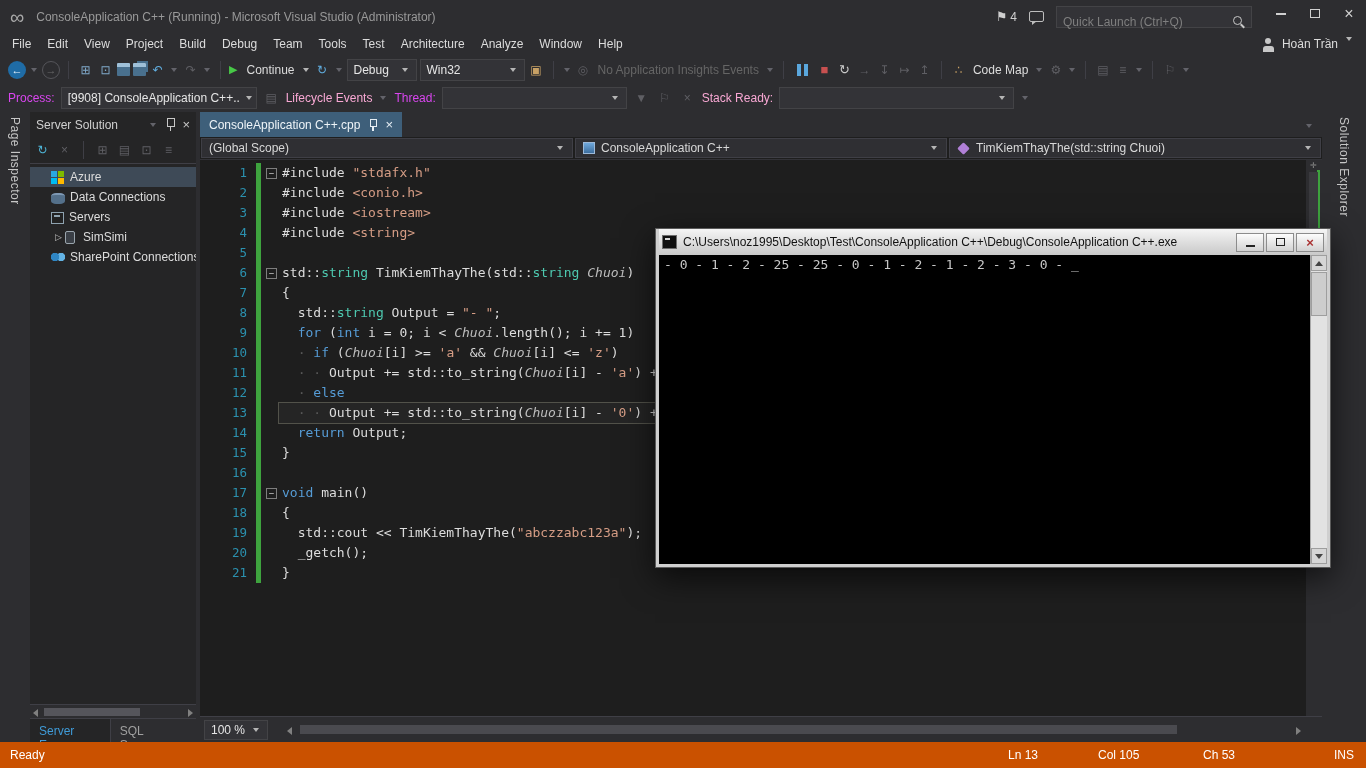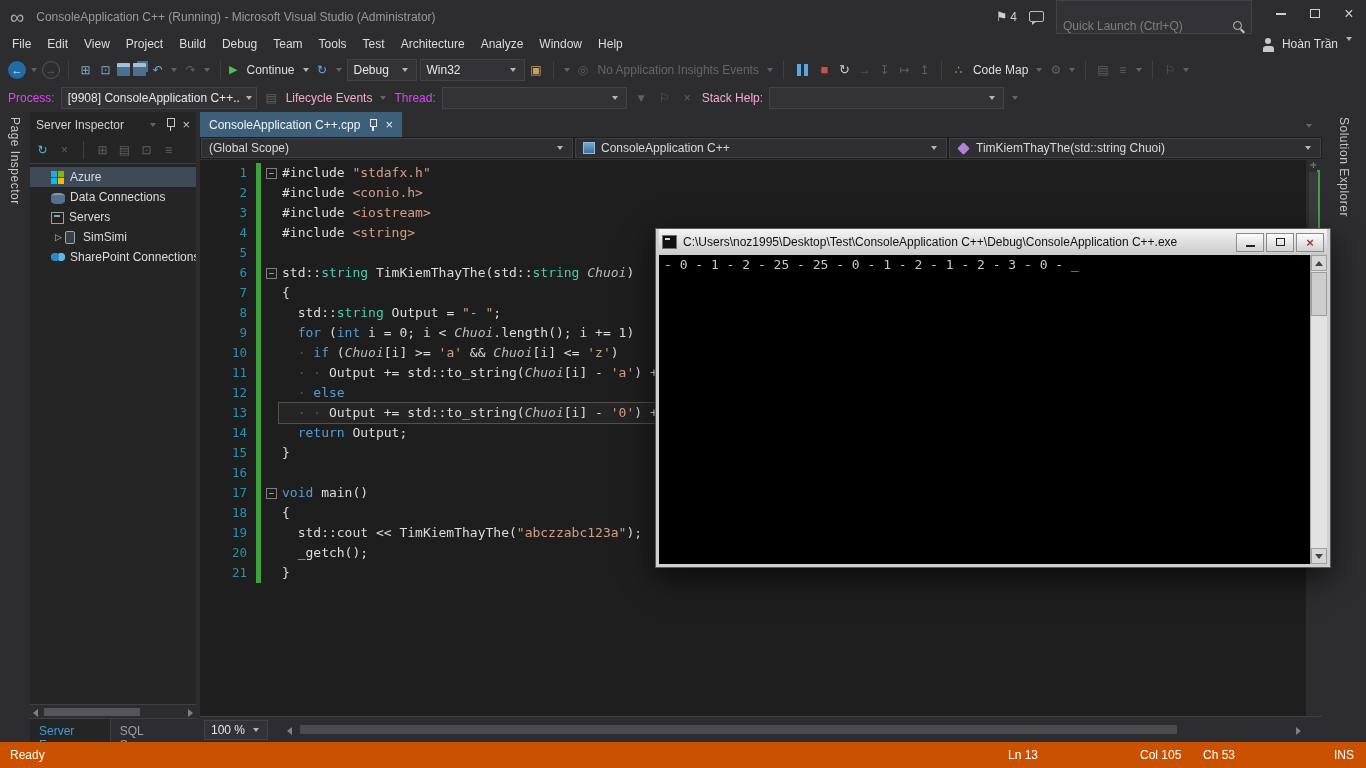--- a/index.html
+++ b/index.html
@@ -9,21 +9,21 @@
 
 
 .titlebar{height:33px;display:flex;align-items:center;padding-left:10px;position:relative}
 .vs-logo{font-size:20px;color:#a9a9a9;margin-right:12px;line-height:1}
 .app-title{color:#999;font-size:12px}
 .title-right{position:absolute;right:0;top:0;height:33px;display:flex;align-items:center;gap:12px}
 .flag-wrap{display:flex;align-items:center;gap:3px;color:#cfcfcf;font-size:12px}
 .flag-glyph{font-size:13px;color:#cfcfcf}
 .bubble{width:15px;height:11px;border:1px solid #bdbdbd;border-radius:2px;position:relative}
 .bubble::after{content:"";position:absolute;left:2px;bottom:-4px;border-top:4px solid #bdbdbd;border-right:5px solid transparent}
-.quick-launch{width:196px;height:34px;background:#333337;border:1px solid #434346;display:flex;align-items:flex-end;padding:0 6px}
+.quick-launch{width:196px;height:22px;background:#333337;border:1px solid #434346;display:flex;align-items:flex-start;padding:8px 6px}
 .quick-launch input{flex:1;background:transparent;border:0;outline:0;color:#cfcfcf;font:12px "Liberation Sans",sans-serif}
 .quick-launch input::placeholder{color:#7f7f7f}
 .mag{width:13px;height:13px;position:relative;flex:0 0 auto}
 .mag::before{content:"";position:absolute;left:1px;top:1px;width:7px;height:7px;border:1.5px solid #c8c8c8;border-radius:50%}
 .mag::after{content:"";position:absolute;right:0;bottom:1px;width:5px;height:2px;background:#c8c8c8;transform:rotate(45deg)}
 .win-btns{display:flex;align-self:flex-start}
 .win-btn{width:34px;height:27px;display:flex;align-items:center;justify-content:center}
 .ic-min{width:10px;height:2px;background:#d0d0d0}
 .ic-max{width:10px;height:9px;border:1.5px solid #d0d0d0}
 .ic-x{font-size:16px;color:#d0d0d0;line-height:1}
@@ -147,21 +147,21 @@
 .cscroll{position:absolute;right:0;top:0;bottom:0;width:17px;background:#e2e2e2;border-left:1px solid #a8a8a8}
 .cs-btn{position:absolute;left:0;width:16px;height:16px;background:#d6d6d6;border:1px solid #9e9e9e;display:flex;align-items:center;justify-content:center}
 .cs-btn.up{top:0}.cs-btn.down{bottom:0}
 .tri-up{width:0;height:0;border-left:4px solid transparent;border-right:4px solid transparent;border-bottom:5px solid #444}
 .tri-down{width:0;height:0;border-left:4px solid transparent;border-right:4px solid transparent;border-top:5px solid #444}
 .cthumb{position:absolute;top:17px;left:0;width:16px;height:44px;background:#cdcdcd;border:1px solid #9e9e9e}
 
 
 .statusbar{position:absolute;left:0;right:0;bottom:0;height:26px;background:#ca5100;color:#fff;font-size:12px}
 .sb-item{position:absolute;top:6px}
-.sb-msg{left:10px}.sb-ln{left:1008px}.sb-col{left:1140px}.sb-ch{left:1203px}.sb-ins{left:1334px}
+.sb-msg{left:10px}.sb-ln{left:1008px}.sb-col{left:1098px}.sb-ch{left:1203px}.sb-ins{left:1334px}
 </style>
 </head>
 <body>
 
 <div id="app">
 
   <div class="titlebar">
     <span class="vs-logo">∞</span>
     <span class="app-title">ConsoleApplication C++ (Running) - Microsoft Visual Studio (Administrator)</span>
     <div class="title-right">
@@ -280,37 +280,37 @@
     <span class="dlabel off">Lifecycle Events</span>
     <span class="caret dim"></span>
     <span class="dlabel">Thread:</span>
     <div class="combo w185">
       <span></span>
       <span class="caret"></span>
     </div>
     <span class="tbi off">▼</span>
     <span class="tbi off">⚐</span>
     <span class="tbi off">×</span>
-    <span class="dlabel off">Stack Help:</span>
+    <span class="dlabel off">Stack Ready:</span>
     <div class="combo w235">
       <span></span>
       <span class="caret"></span>
     </div>
     <span class="caret dim"></span>
   </div>
 
   <div class="main">
 
     <div class="side-strip">
       <span>Page Inspector</span>
     </div>
 
     <div class="server-explorer">
       <div class="se-header">
-        <span>Server Inspector</span>
+        <span>Server Solution</span>
         <span class="right">
           <span class="caret dim"></span>
           <span class="pin-i"></span>
           <span class="se-x">×</span>
         </span>
       </div>
       <div class="se-toolbar">
         <span class="tbi cy">↻</span>
         <span class="tbi off">×</span>
         <span class="sep"></span>

